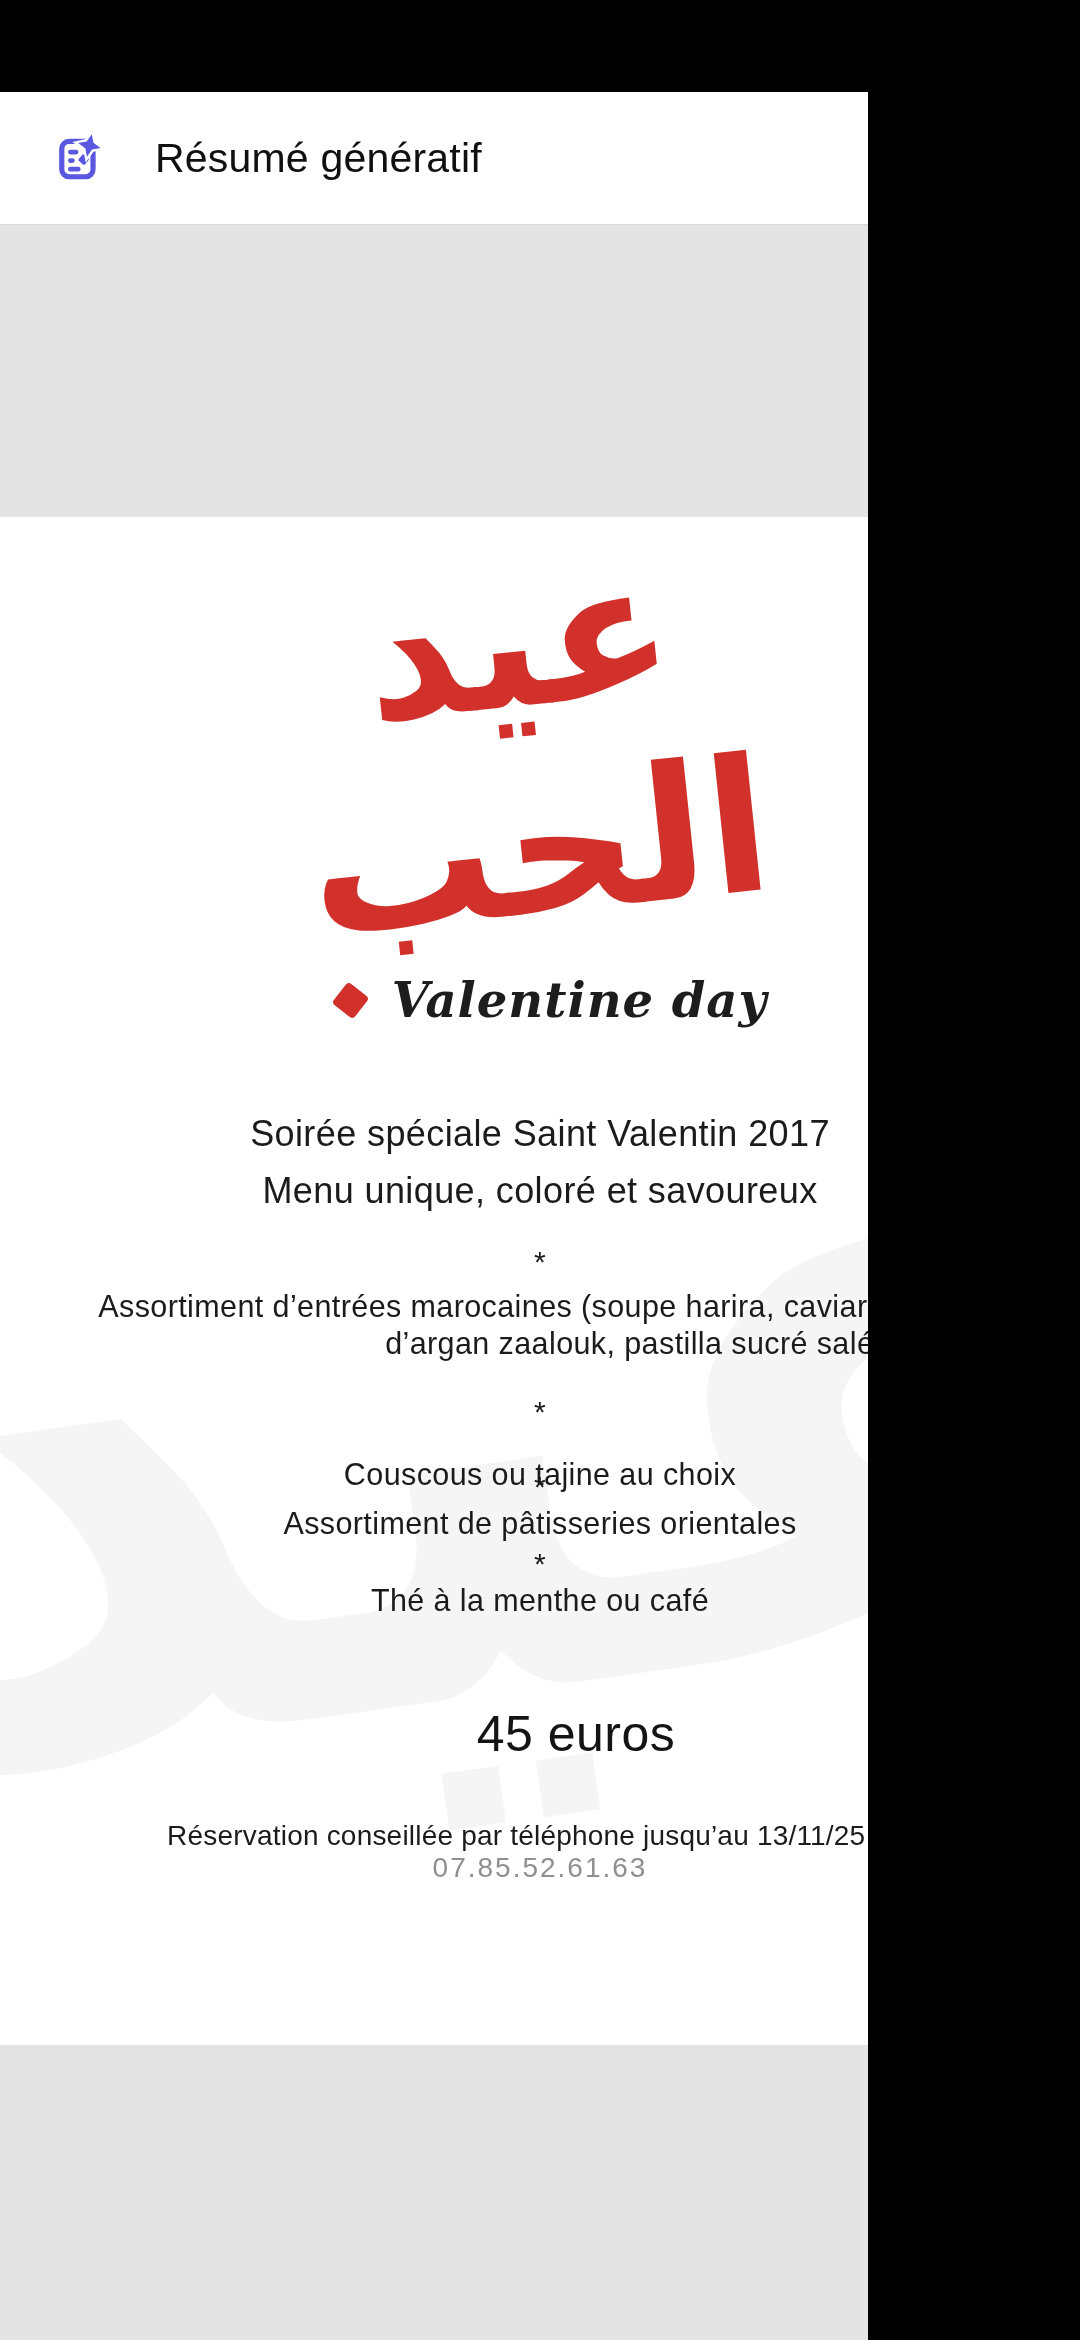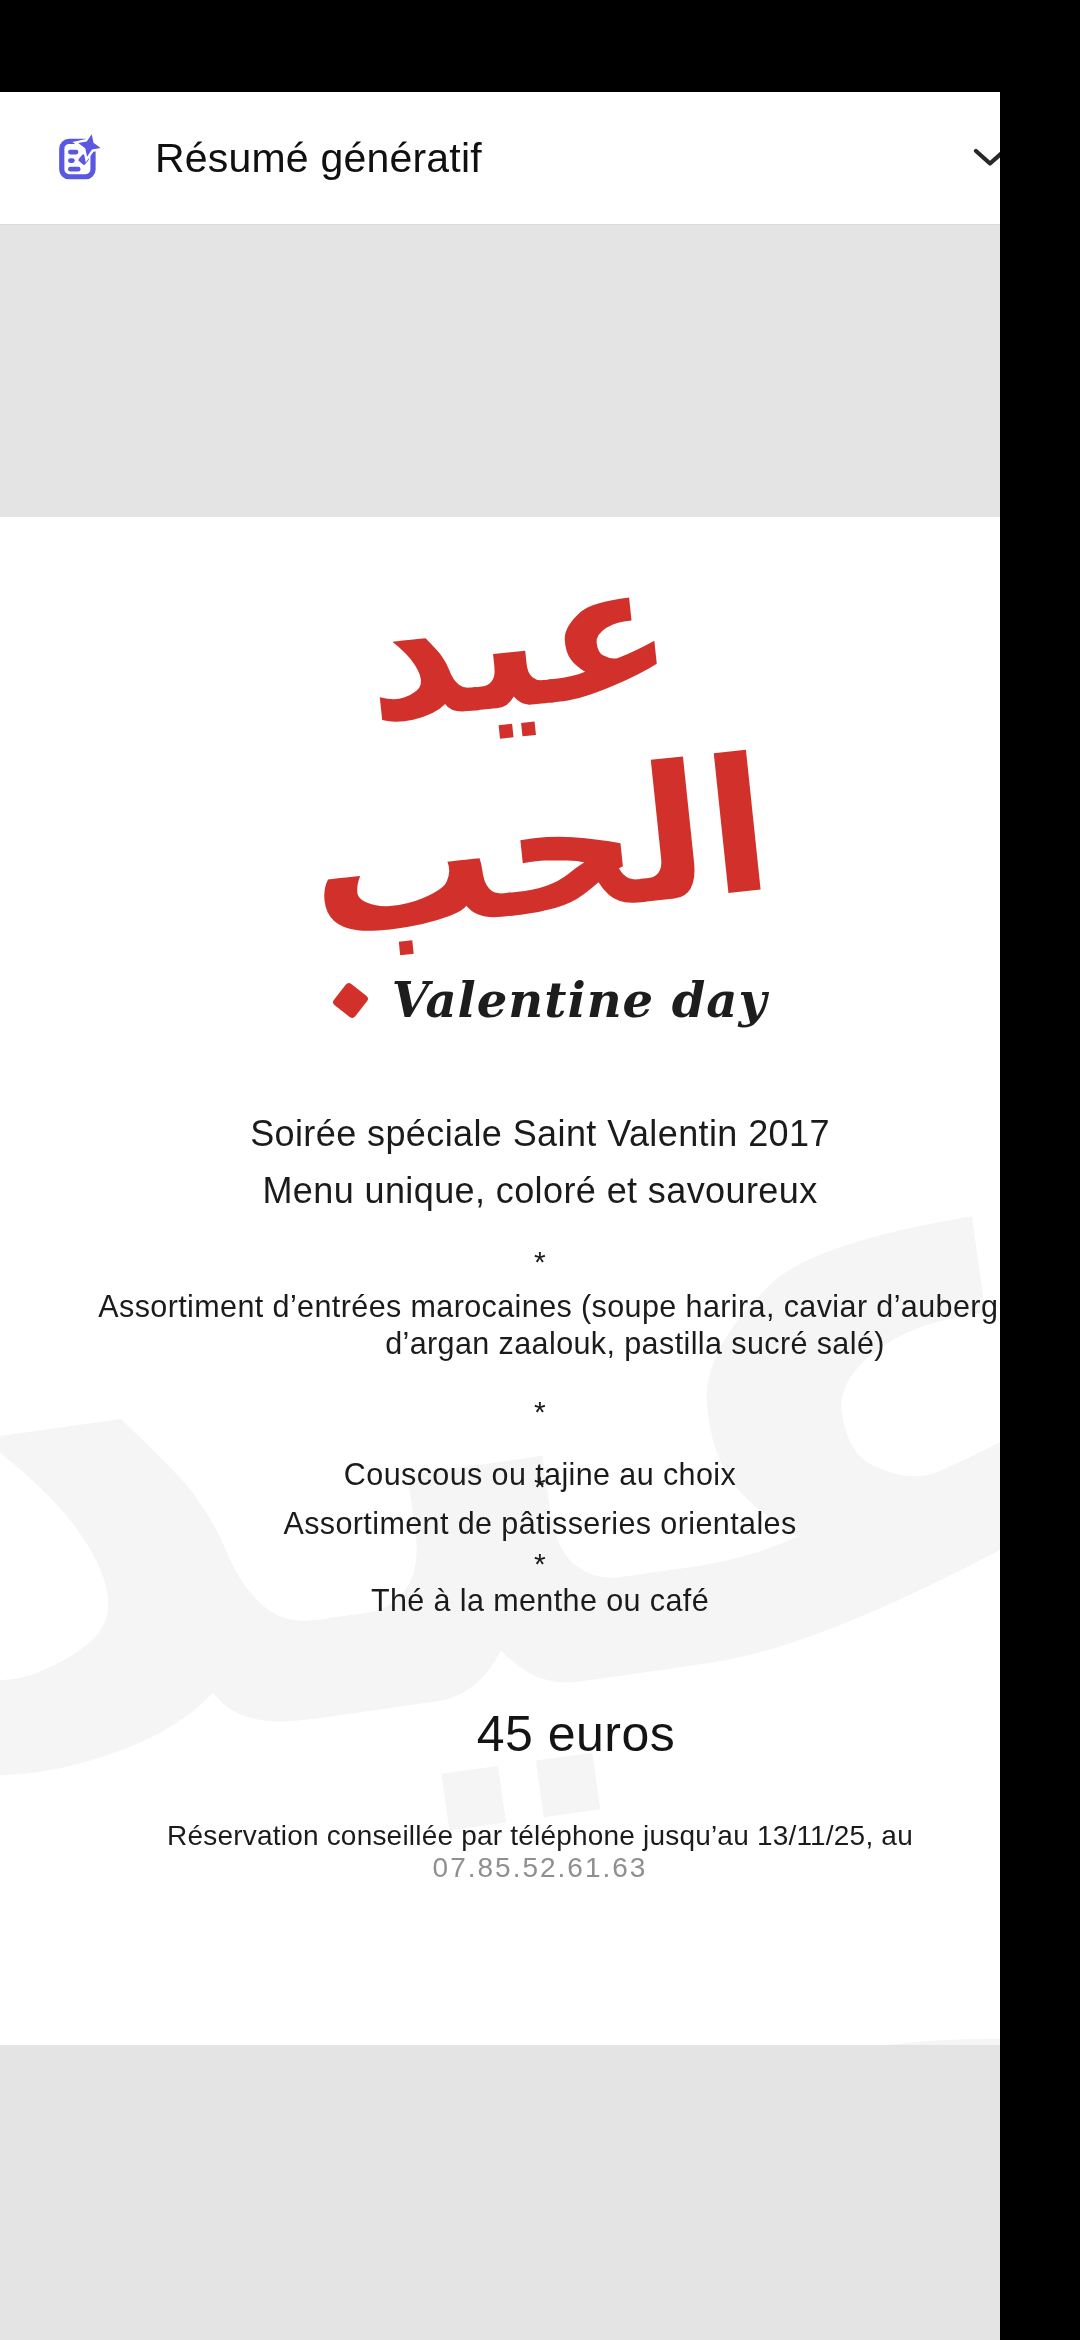--- a/index.html
+++ b/index.html
@@ -1,17 +1,17 @@
 <!DOCTYPE html>
 <html><head>
 <meta charset="utf-8">
 <style>
   html,body{margin:0;padding:0;background:#000;}
   .screen{
-    position:relative;width:1000px;height:2340px;overflow:hidden;
+    position:relative;width:868px;height:2340px;overflow:hidden;
     background:#e4e4e4;font-family:"Liberation Sans",sans-serif;
     -webkit-font-smoothing:antialiased;
   }
   
   .status-bar{position:absolute;top:0;left:0;width:1080px;height:92px;background:#000;}
   
   .header{
     position:absolute;top:92px;left:0;width:1080px;height:133px;background:#ffffff;
     display:flex;align-items:center;box-shadow:0 3px 6px rgba(0,0,0,0.14);
     border-bottom:1px solid #d9d9d9;box-sizing:border-box;

